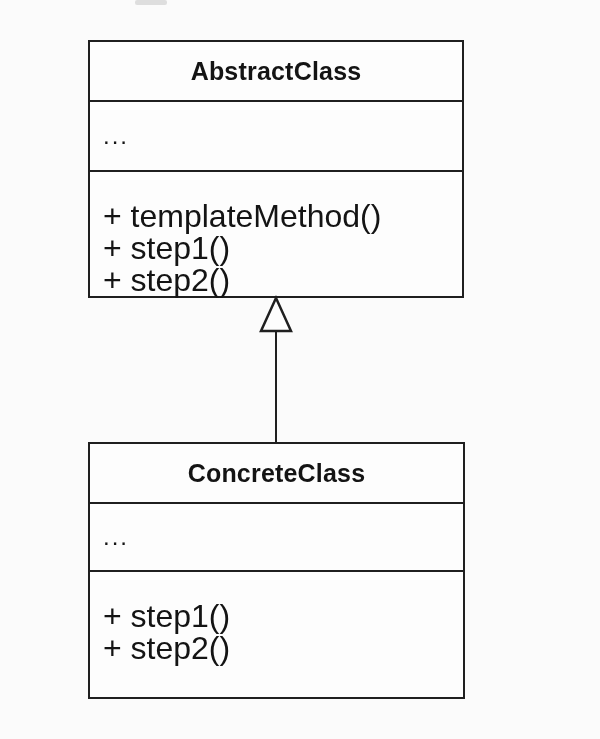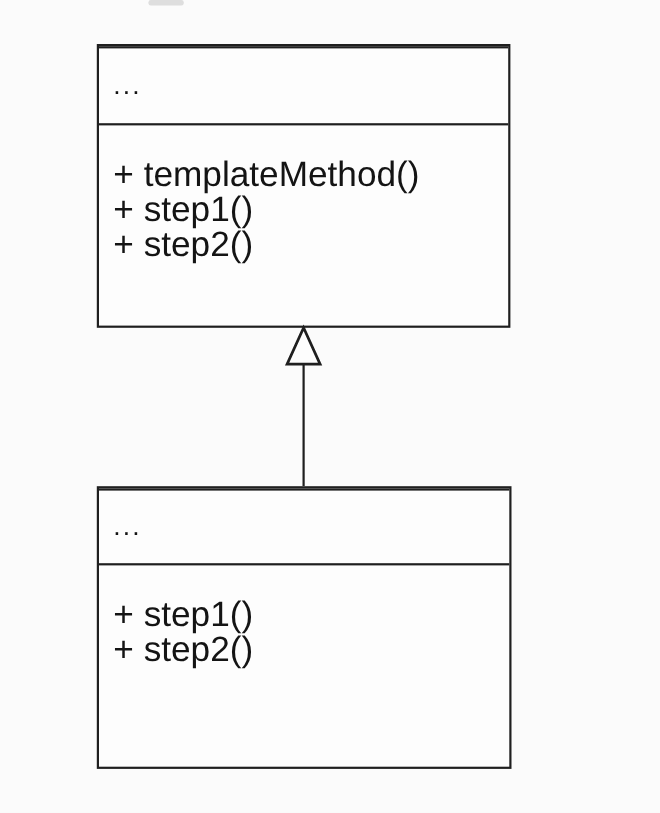--- a/index.html
+++ b/index.html
@@ -95,36 +95,38 @@
   }
 </style>
 </head>
 <body>
 
 <div class="canvas">
 
   <div class="top-artifact"></div>
 
   <div class="uml-class abstract">
+    <div class="compartment title">AbstractClass</div>
     <div class="compartment attrs">
       <span>...</span>
     </div>
     <div class="compartment methods">
       <div class="method-line">+ templateMethod()</div>
       <div class="method-line">+ step1()</div>
       <div class="method-line">+ step2()</div>
     </div>
   </div>
 
   <div class="inheritance-line"></div>
   <svg class="inheritance-arrowhead" viewBox="0 0 40 40" xmlns="http://www.w3.org/2000/svg">
     <polygon points="20,4 35,37 5,37" fill="#fdfdfd" stroke="#1f1f1f" stroke-width="2.5"></polygon>
   </svg>
 
   <div class="uml-class concrete">
+    <div class="compartment title">ConcreteClass</div>
     <div class="compartment attrs">
       <span>...</span>
     </div>
     <div class="compartment methods">
       <div class="method-line">+ step1()</div>
       <div class="method-line">+ step2()</div>
     </div>
   </div>
 
 </div>

